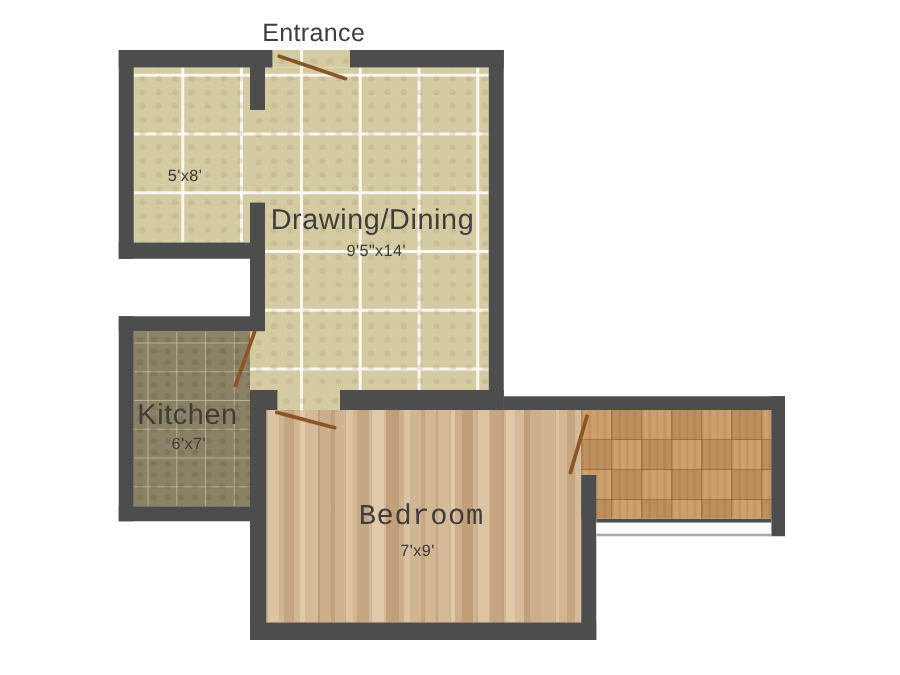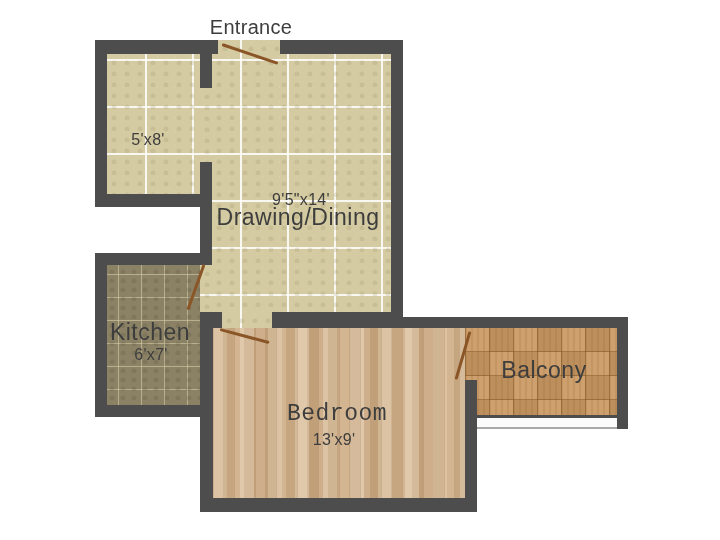--- a/index.html
+++ b/index.html
@@ -64,21 +64,21 @@
     position:absolute;background:#fbfbfb;
     border-top:3px solid #4d4d4d;border-bottom:2px solid #a8a8a8;
     box-sizing:border-box;
   }
   
   .txt{
     position:absolute;transform:translate(-50%,-50%);
     white-space:nowrap;letter-spacing:0.5px;line-height:1;
   }
   .room-name{font-size:23px;}
-  .room-dims{font-size:16px;letter-spacing:0.3px;}
+  .room-dims{font-size:13px;letter-spacing:0.3px;}
   .entrance{font-size:20px;letter-spacing:0.3px;}
 </style>
 </head>
 <body>
 
 <div id="plan">
 
   <div class="tile kitchen" style="left:107px;top:54px;width:93px;height:140px;"></div>
   <div class="tile drawing" style="left:212px;top:54px;width:179px;height:260px;"></div>
   <div class="toilet-tile" style="left:107px;top:265px;width:93px;height:140px;"></div>
@@ -112,23 +112,22 @@
 
   <div class="door" style="left:222px;top:43px;width:59px;transform:rotate(18.7deg);"></div>
   <div class="door" style="left:204px;top:263px;width:48px;transform:rotate(109.6deg);"></div>
   <div class="door" style="left:220px;top:328px;width:51px;transform:rotate(14.9deg);"></div>
   <div class="door" style="left:470px;top:330px;width:50px;transform:rotate(106.3deg);"></div>
 
   <div class="txt entrance" style="left:251px;top:27px;">Entrance</div>
 
   <div class="txt room-dims" style="left:148px;top:140px;">5'x8'</div>
 
-  <div class="txt room-name" style="left:298px;top:176px;margin-top:41px;">Drawing/Dining</div>
+  <div class="txt room-name" style="left:298px;top:176px;">Drawing/Dining</div>
   <div class="txt room-dims" style="left:301px;top:200px;">9'5"x14'</div>
 
   <div class="txt room-name" style="left:150px;top:332px;">Kitchen</div>
   <div class="txt room-dims" style="left:151px;top:355px;">6'x7'</div>
 
   <div class="txt room-name" style="left:337px;top:414px;font-family:Liberation Mono, monospace;">Bedroom</div>
-  <div class="txt room-dims" style="left:334px;top:440px;">13'x9'</div>
+  <div class="txt room-dims" style="left:334px;top:440px;">7'x9'</div>
 
-  <div class="txt room-name" style="left:544px;top:370px;">Balcony</div>
 </div>
 
 </body></html>

